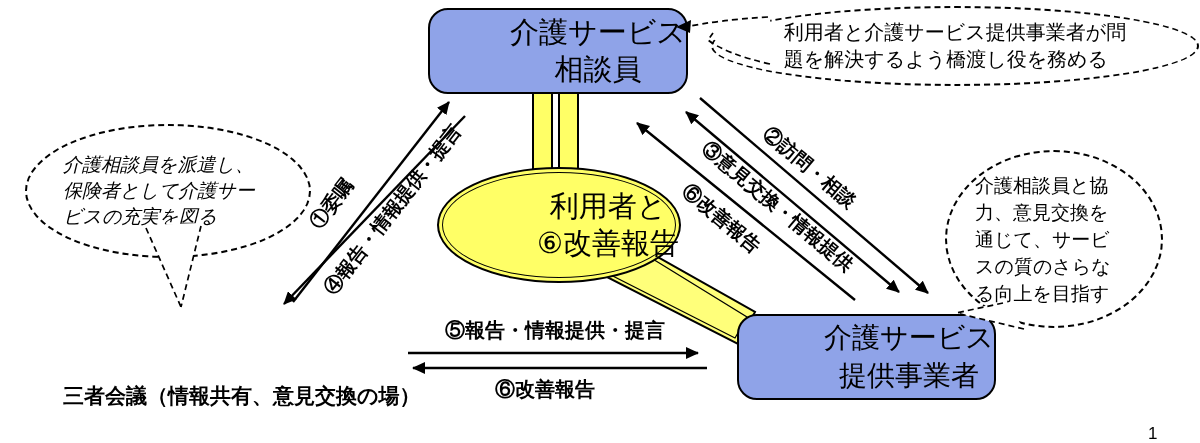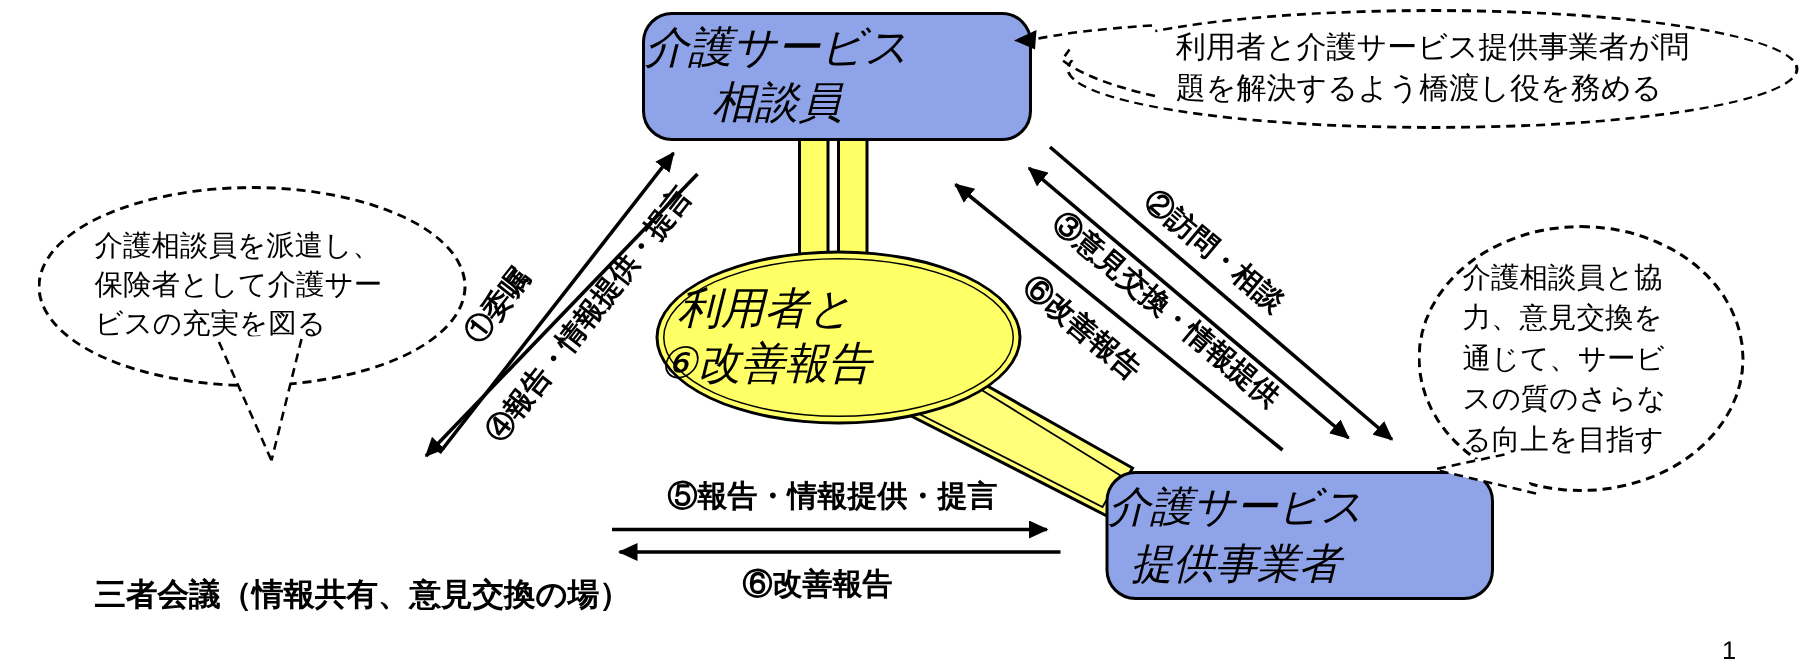--- a/index.html
+++ b/index.html
@@ -4,39 +4,39 @@
 <style>
   html,body{margin:0;padding:0;background:#fff;}
   #stage{
     position:relative;width:1200px;height:443px;overflow:hidden;background:#ffffff;
     font-family:"Liberation Sans",sans-serif;color:#000;
   }
   svg{position:absolute;left:0;top:0;}
   #connector-layer{z-index:1;}
   #tail-layer{z-index:3;pointer-events:none;}
   .node{
-    position:absolute;z-index:2;display:flex;align-items:center;justify-content:flex-start;
-    background:#8fa3e8;border:2.5px solid #000;text-align:center;white-space:pre-line;font-style:italic;
+    position:absolute;z-index:2;display:flex;align-items:center;justify-content:flex-end;
+    background:#8fa3e8;border:2.5px solid #000;text-align:center;white-space:pre-line;
   }
   #node-consultant{left:428px;top:8px;width:256px;height:82px;border-radius:20px;font-size:29px;line-height:37px;}
   #node-municipality{left:133px;top:318px;width:254px;height:74px;border-radius:26px;font-size:33px;}
   #node-provider{left:737px;top:314px;width:255px;height:82px;border-radius:20px;font-size:28px;line-height:38px;}
   #node-users{
     left:437px;top:167px;width:240px;height:112px;border-radius:50%;
     background:#ffff66;font-size:29px;line-height:37px;
   }
   #node-users::after{
     content:"";position:absolute;inset:3px;border:1.6px solid #000;border-radius:50%;
   }
   #node-users span{position:relative;z-index:1;}
   .bubble{
     position:absolute;z-index:2;display:flex;align-items:center;background:#fff;
     border:2px dashed #000;border-radius:50%;white-space:pre-line;
   }
-  #bubble-left{left:25px;top:124px;width:286px;height:134px;font-size:19px;line-height:26px;padding-left:36px;box-sizing:border-box;}
+  #bubble-left{left:25px;top:124px;width:286px;height:134px;font-size:19px;line-height:26px;padding-left:36px;box-sizing:border-box;font-style:italic;}
   #bubble-top-right{left:711px;top:6px;width:484px;height:76px;font-size:20px;line-height:27px;justify-content:center;text-align:left;}
   #bubble-right{left:945px;top:150px;width:218px;height:178px;font-size:19px;line-height:27px;padding-left:28px;box-sizing:border-box;}
   #caption{position:absolute;z-index:2;left:63px;top:382px;font-size:21px;font-weight:bold;}
   #page-number{position:absolute;z-index:2;left:1148px;top:424px;font-size:17px;}
   .arrow-label{font-weight:bold;font-size:19px;fill:#000;}
   .arrow-label.h{font-size:20px;}
 </style>
 </head>
 <body>
 

